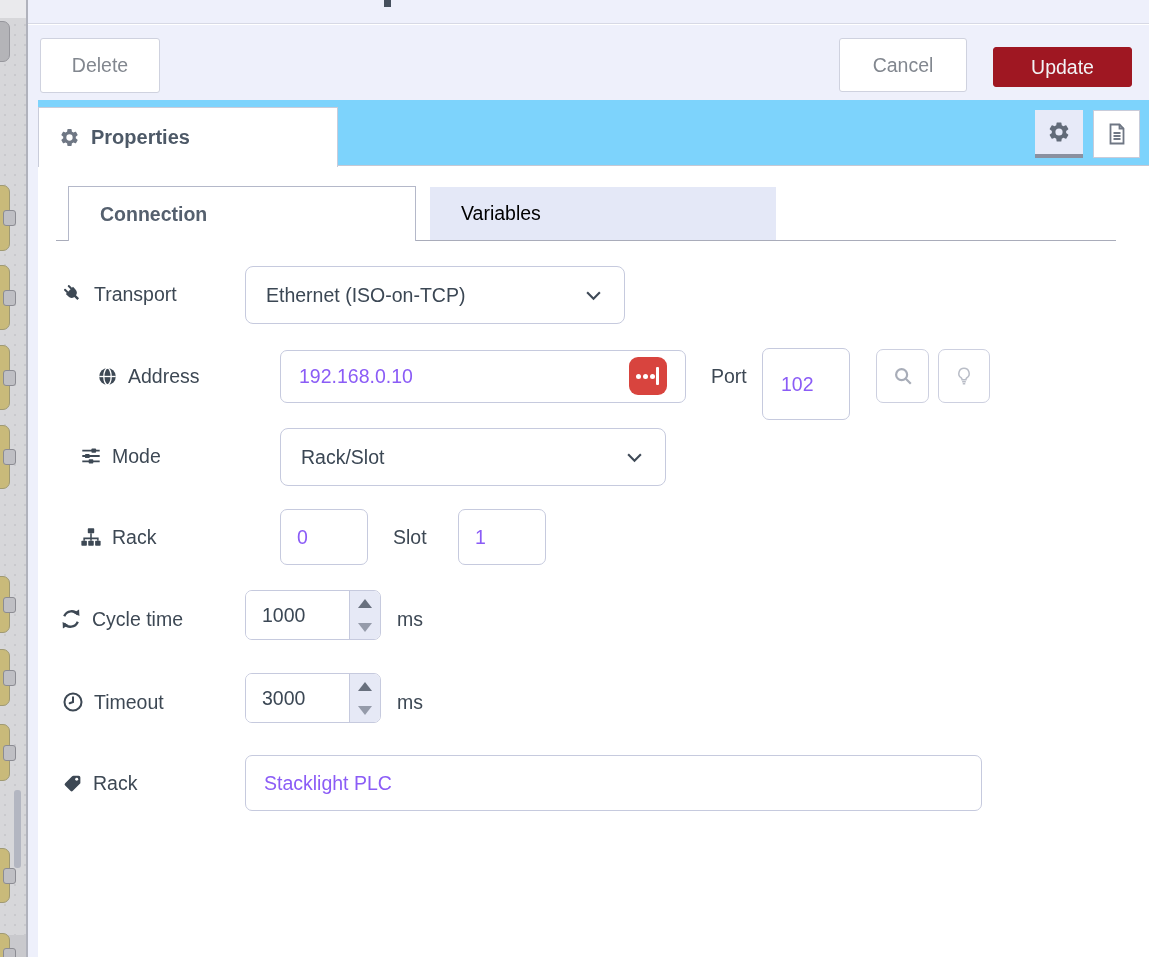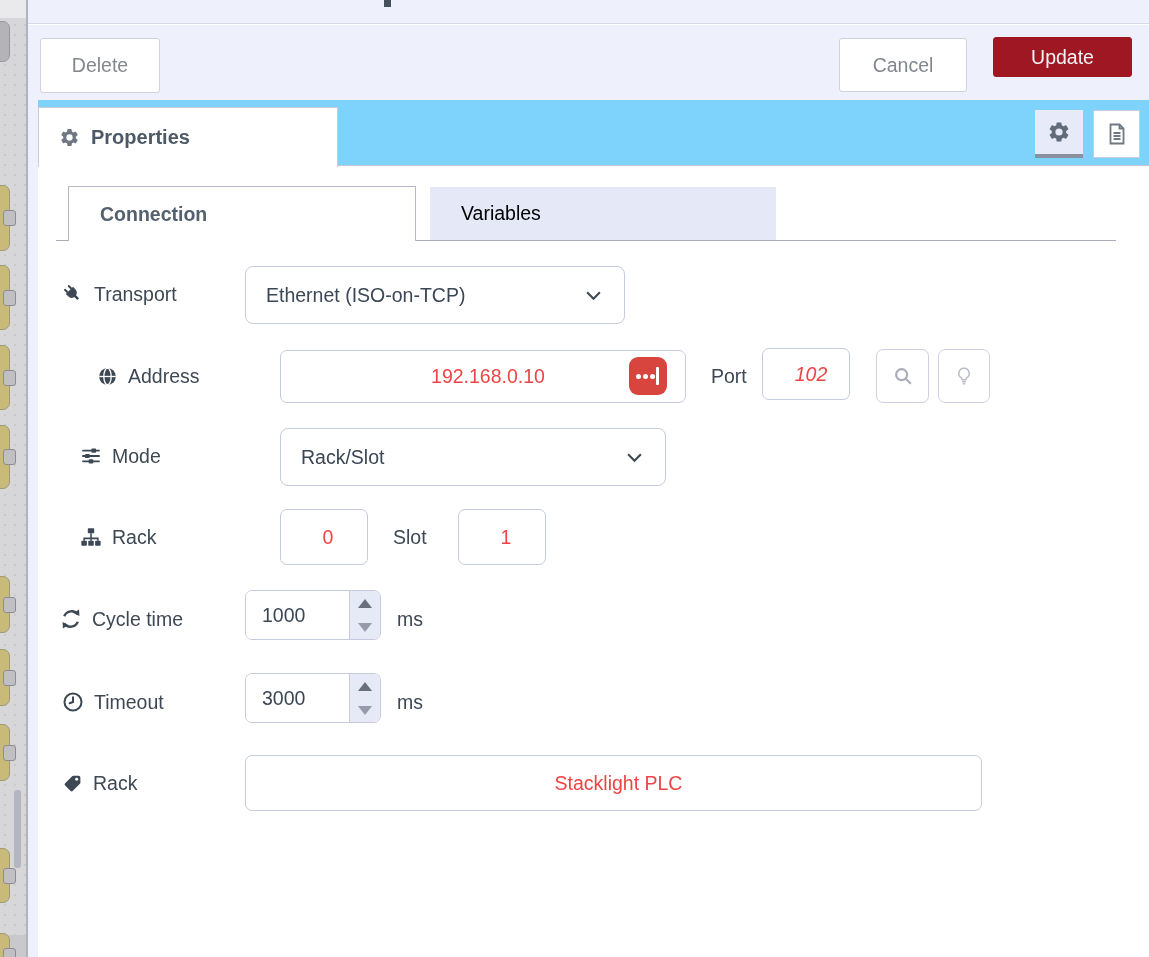--- a/index.html
+++ b/index.html
@@ -40,21 +40,21 @@
   .content { position:absolute; left:38px; top:166px; width:1111px; height:791px; background:#fff; }
   .subtab-line { position:absolute; left:18px; top:74px; width:1060px; height:1px; background:#a9acba; }
   .subtab { position:absolute; display:flex; align-items:center; padding-left:31px; font-size:19.5px; cursor:pointer; }
   .subtab.active { left:30px; top:20px; width:348px; height:55px; background:#fff; border:1px solid #b4b8c9; border-bottom:none;
                    font-weight:bold; color:#55606e; z-index:2; }
   .subtab.idle { left:392px; top:21px; width:346px; height:53px; background:#e4e8f7; color:#000000; }
   .row-label { position:absolute; height:30px; display:flex; align-items:center; gap:10px; font-size:19.5px; color:#3d4854; }
   .icn { display:inline-flex; width:22px; height:22px; align-items:center; justify-content:center; color:#3d4854; flex:0 0 auto; }
   .icn svg { width:100%; height:100%; }
   input.txt { position:absolute; background:#fff; border:1px solid #c6cade; border-radius:7px;
-              font-family:"Liberation Sans", sans-serif; font-size:19.5px; color:#ef4444; padding:0 8px 0 18px; outline:none;text-align:center; }
+              font-family:"Liberation Sans", sans-serif; font-size:19.5px; color:#8b5cf6; padding:0 8px 0 18px; outline:none; }
   .select { position:absolute; background:#fff; border:1px solid #c6cade; border-radius:8px; cursor:pointer;
             display:flex; align-items:center; padding-left:20px; font-size:19.5px; color:#3b4754; }
   .select .chev { position:absolute; right:22px; top:50%; margin-top:-5px; width:17px; height:11px; color:#3f4a57; }
   .sq-btn { position:absolute; background:#fff; border:1px solid #cdd0e0; border-radius:7px;
             display:flex; align-items:center; justify-content:center; cursor:pointer; }
   .unit { position:absolute; height:30px; display:flex; align-items:center; font-size:19.5px; color:#3d4854; }
   
   .spin { position:absolute; width:136px; height:50px; border:1px solid #c6cade; border-radius:7px; background:#fff; overflow:hidden; display:flex; }
   .spin input { flex:1 1 auto; width:103px; border:none; outline:none; font-family:"Liberation Sans", sans-serif;
                 font-size:19.5px; color:#3b4754; padding-left:16px; background:#fff; }
@@ -107,21 +107,21 @@
     <div class="ws-sep"></div>
   </div>
 
   <div class="top-bar">
     <div class="title-mark"></div>
   </div>
 
   <div class="button-bar">
     <div class="btn" style="left:811px;top:13px;width:128px;height:54px">Cancel</div>
     <div class="btn" style="left:12px;top:13px;width:120px;height:55px">Delete</div>
-    <div class="btn primary" style="left:965px;top:12px;width:139px;height:40px">Update</div>
+    <div class="btn primary" style="left:965px;top:22px;width:139px;height:40px">Update</div>
   </div>
 
   <div class="tray-edge"></div>
 
   <div class="tab-header">
     <div class="prop-tab">
       <span class="icn" style="width:21px;height:21px;color:#6f7784">
         <svg viewBox="0 0 24 24" fill="currentColor">
             <path d="M19.14 12.94c.04-.3.06-.61.06-.94 0-.32-.02-.64-.07-.94l2.03-1.58a.49.49 0 00.12-.61l-1.92-3.32a.49.49 0 00-.59-.22l-2.39.96c-.5-.38-1.03-.7-1.62-.94l-.36-2.54a.48.48 0 00-.48-.41h-3.84a.48.48 0 00-.47.41l-.36 2.54c-.59.24-1.13.57-1.62.94l-2.39-.96a.49.49 0 00-.59.22L2.74 8.87a.48.48 0 00.12.61l2.03 1.58c-.05.3-.09.63-.09.94s.02.64.07.94l-2.03 1.58a.49.49 0 00-.12.61l1.92 3.32c.12.22.37.29.59.22l2.39-.96c.5.38 1.03.7 1.62.94l.36 2.54c.05.24.24.41.48.41h3.84c.24 0 .44-.17.47-.41l.36-2.54c.59-.24 1.13-.56 1.62-.94l2.39.96c.22.08.47 0 .59-.22l1.92-3.32a.49.49 0 00-.12-.61l-2.01-1.58zM12 15.6a3.6 3.6 0 110-7.2 3.6 3.6 0 010 7.2z"></path>
           </svg>
@@ -190,21 +190,21 @@
       <span>Address</span>
     </div>
     <input class="txt" style="left: 242px; top: 184px; width: 406px; height: 53px;" value="192.168.0.10">
     <div class="lp" style="left:591px;top:191px">
       <i style="left:7px"></i>
         <i style="left:14px"></i>
         <i style="left:21px"></i>
         <span class="bar"></span>
     </div>
     <div class="unit" style="left:673px;top:195px">Port</div>
-    <input class="txt" style="left: 724px; top: 182px; width: 88px; height: 52px;  font-style: italic;" value="102">
+    <input class="txt" style="left: 724px; top: 182px; width: 88px; height: 72px; " value="102">
     <div class="sq-btn" style="left:838px;top:183px;width:53px;height:54px">
       <span class="icn" style="width:22px;height:22px;color:#a8adb8">
         <svg viewBox="0 0 24 24" fill="none" stroke="currentColor" stroke-width="2.4">
             <circle cx="10.5" cy="10.5" r="6"></circle>
             <path d="M15 15l5.5 5.5"></path>
           </svg>
       </span>
     </div>
     <div class="sq-btn" style="left:900px;top:183px;width:52px;height:54px">
       <span class="icn" style="width:20px;height:22px;color:#b9bdc7">

